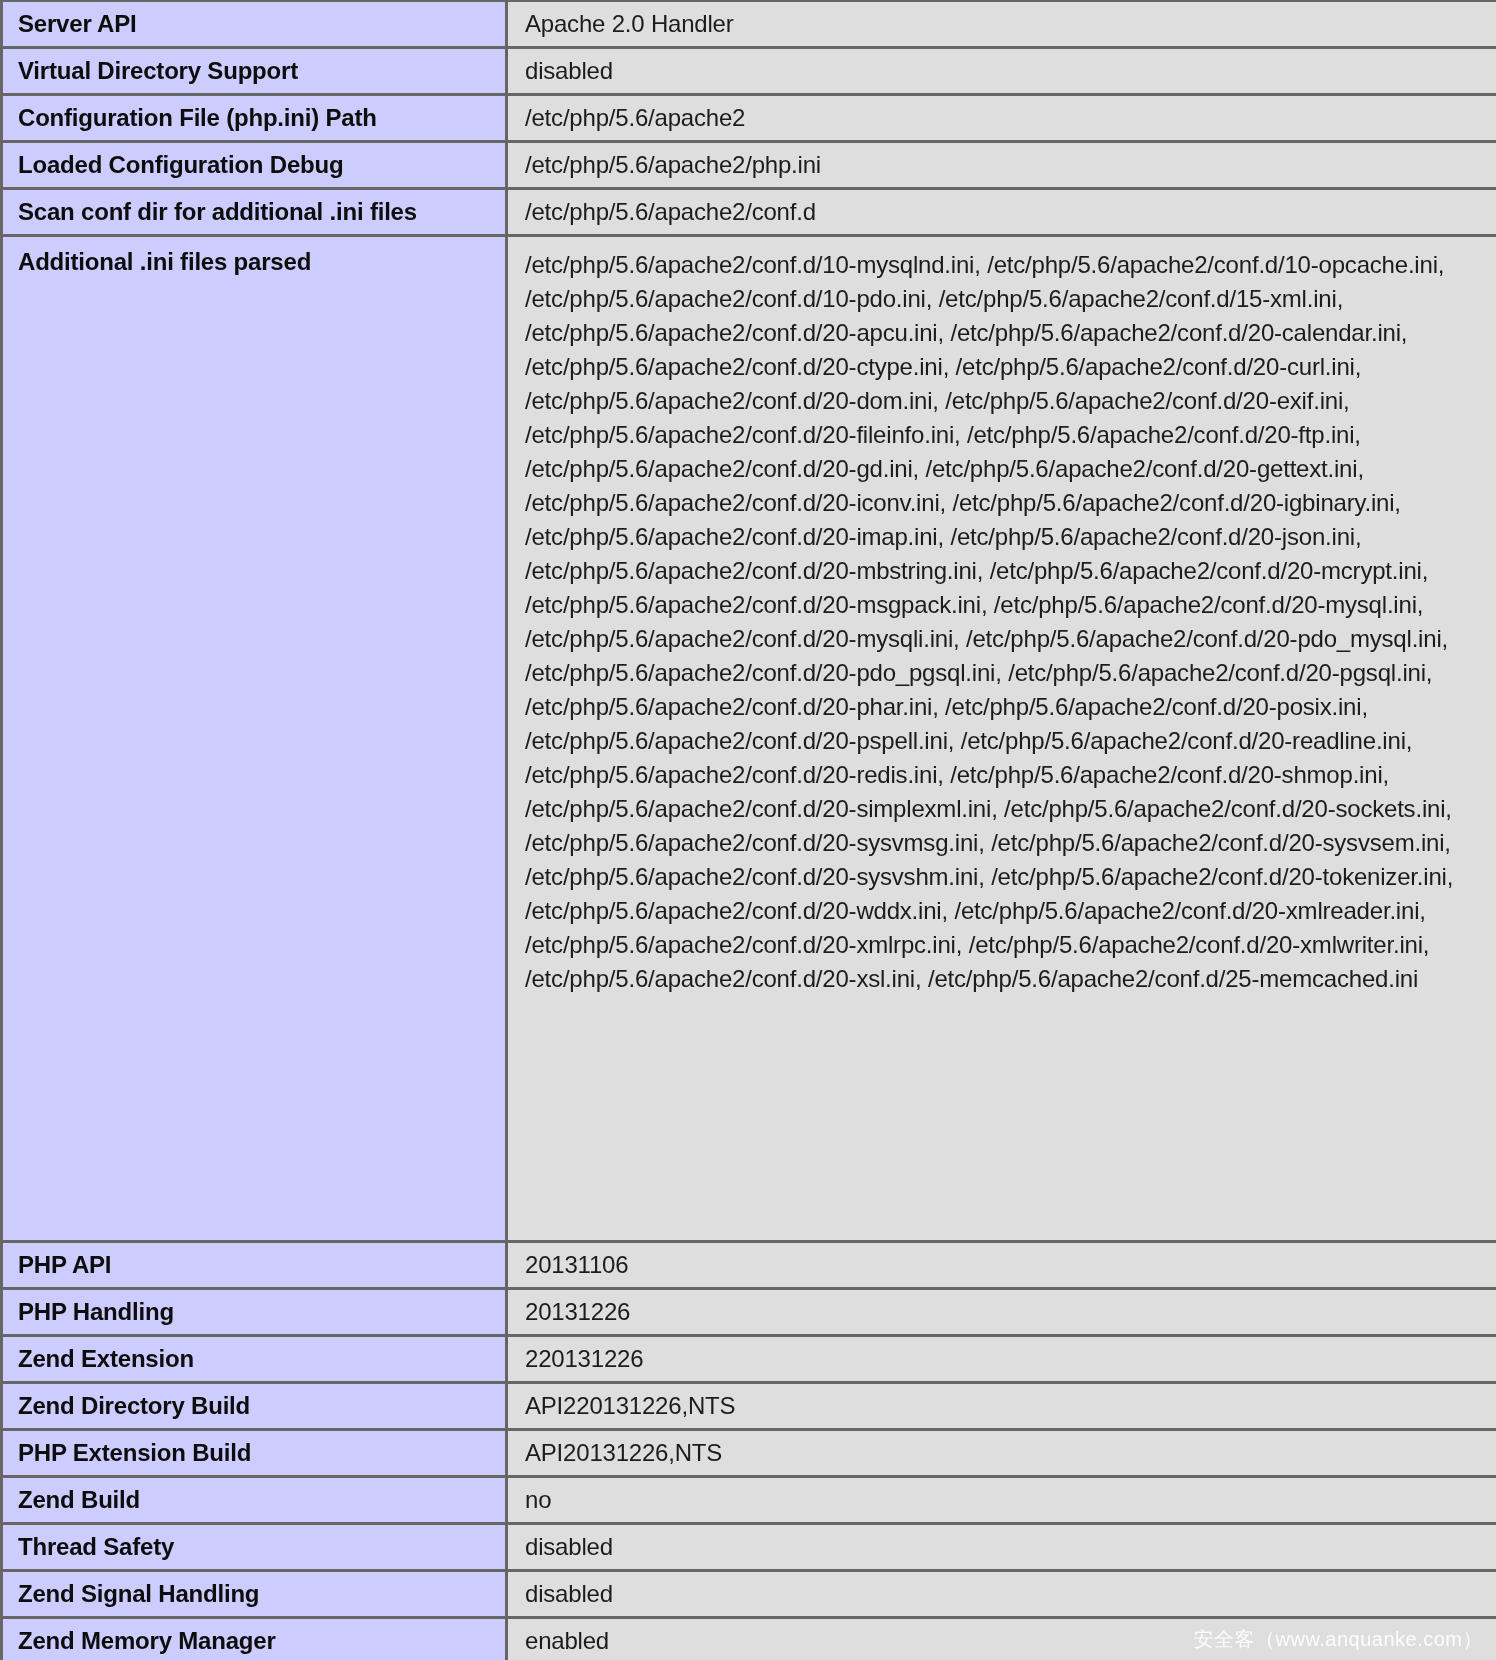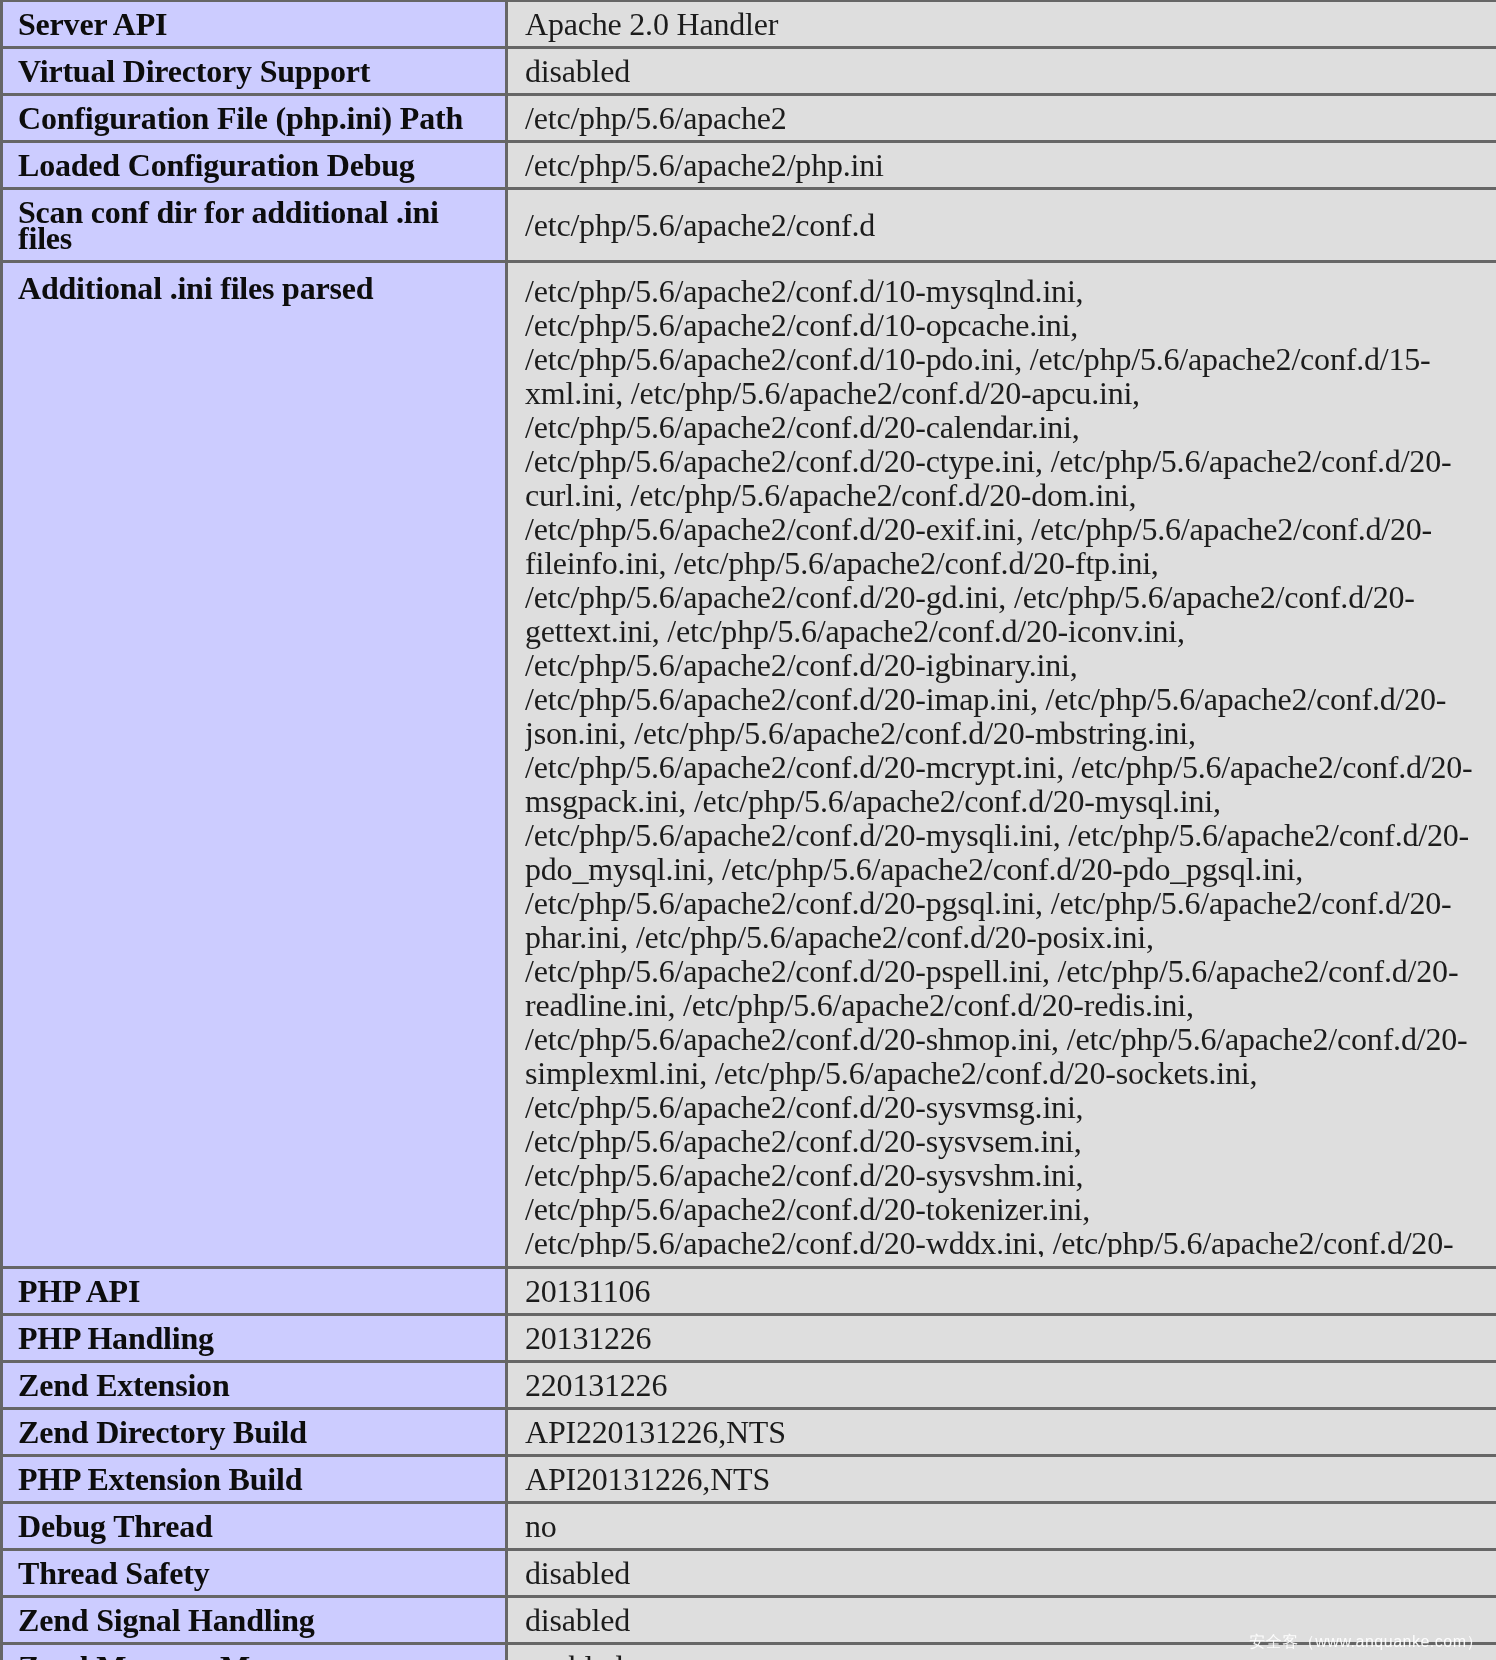--- a/index.html
+++ b/index.html
@@ -20,23 +20,22 @@
   }
   table.phpinfo{
     width:1502px;            
     border-collapse:collapse;
     table-layout:fixed;
     margin-top:-1px;         
   }
   table.phpinfo td{
     border:3px solid var(--border);
     vertical-align:middle;
-    font-size:32px;
+    font-size:24px;
     letter-spacing:-0.2px;
-    font-family:Liberation Serif, serif;
   }
   td.cell-label{
     width:505px;
     background:var(--label-bg);
     color:var(--label-text);
     font-weight:bold;
     padding:9px 16px 9px 15px;
     line-height:26px;
     height:46px;
   }
@@ -53,21 +52,21 @@
     height:985px;
     overflow:hidden;
     line-height:34px;
     padding-top:2px;
     word-wrap:break-word;
   }
   .watermark{
     position:absolute;
     right:13px;
     bottom:7px;
-    font-size:16px;
+    font-size:20px;
     color:rgba(255,255,255,0.92);
     letter-spacing:0.5px;
     pointer-events:none;
   }
 </style>
 </head>
 <body>
 
 <div class="viewport">
   <table class="phpinfo">
@@ -112,21 +111,21 @@
         </tr>
         <tr>
           <td class="cell-label">Zend Directory Build</td>
           <td class="cell-value">API220131226,NTS</td>
         </tr>
         <tr>
           <td class="cell-label">PHP Extension Build</td>
           <td class="cell-value">API20131226,NTS</td>
         </tr>
         <tr>
-          <td class="cell-label">Debug Thread</td>
+          <td class="cell-label">Zend Build</td>
           <td class="cell-value">no</td>
         </tr>
         <tr>
           <td class="cell-label">Thread Safety</td>
           <td class="cell-value">disabled</td>
         </tr>
         <tr>
           <td class="cell-label">Zend Signal Handling</td>
           <td class="cell-value">disabled</td>
         </tr>

